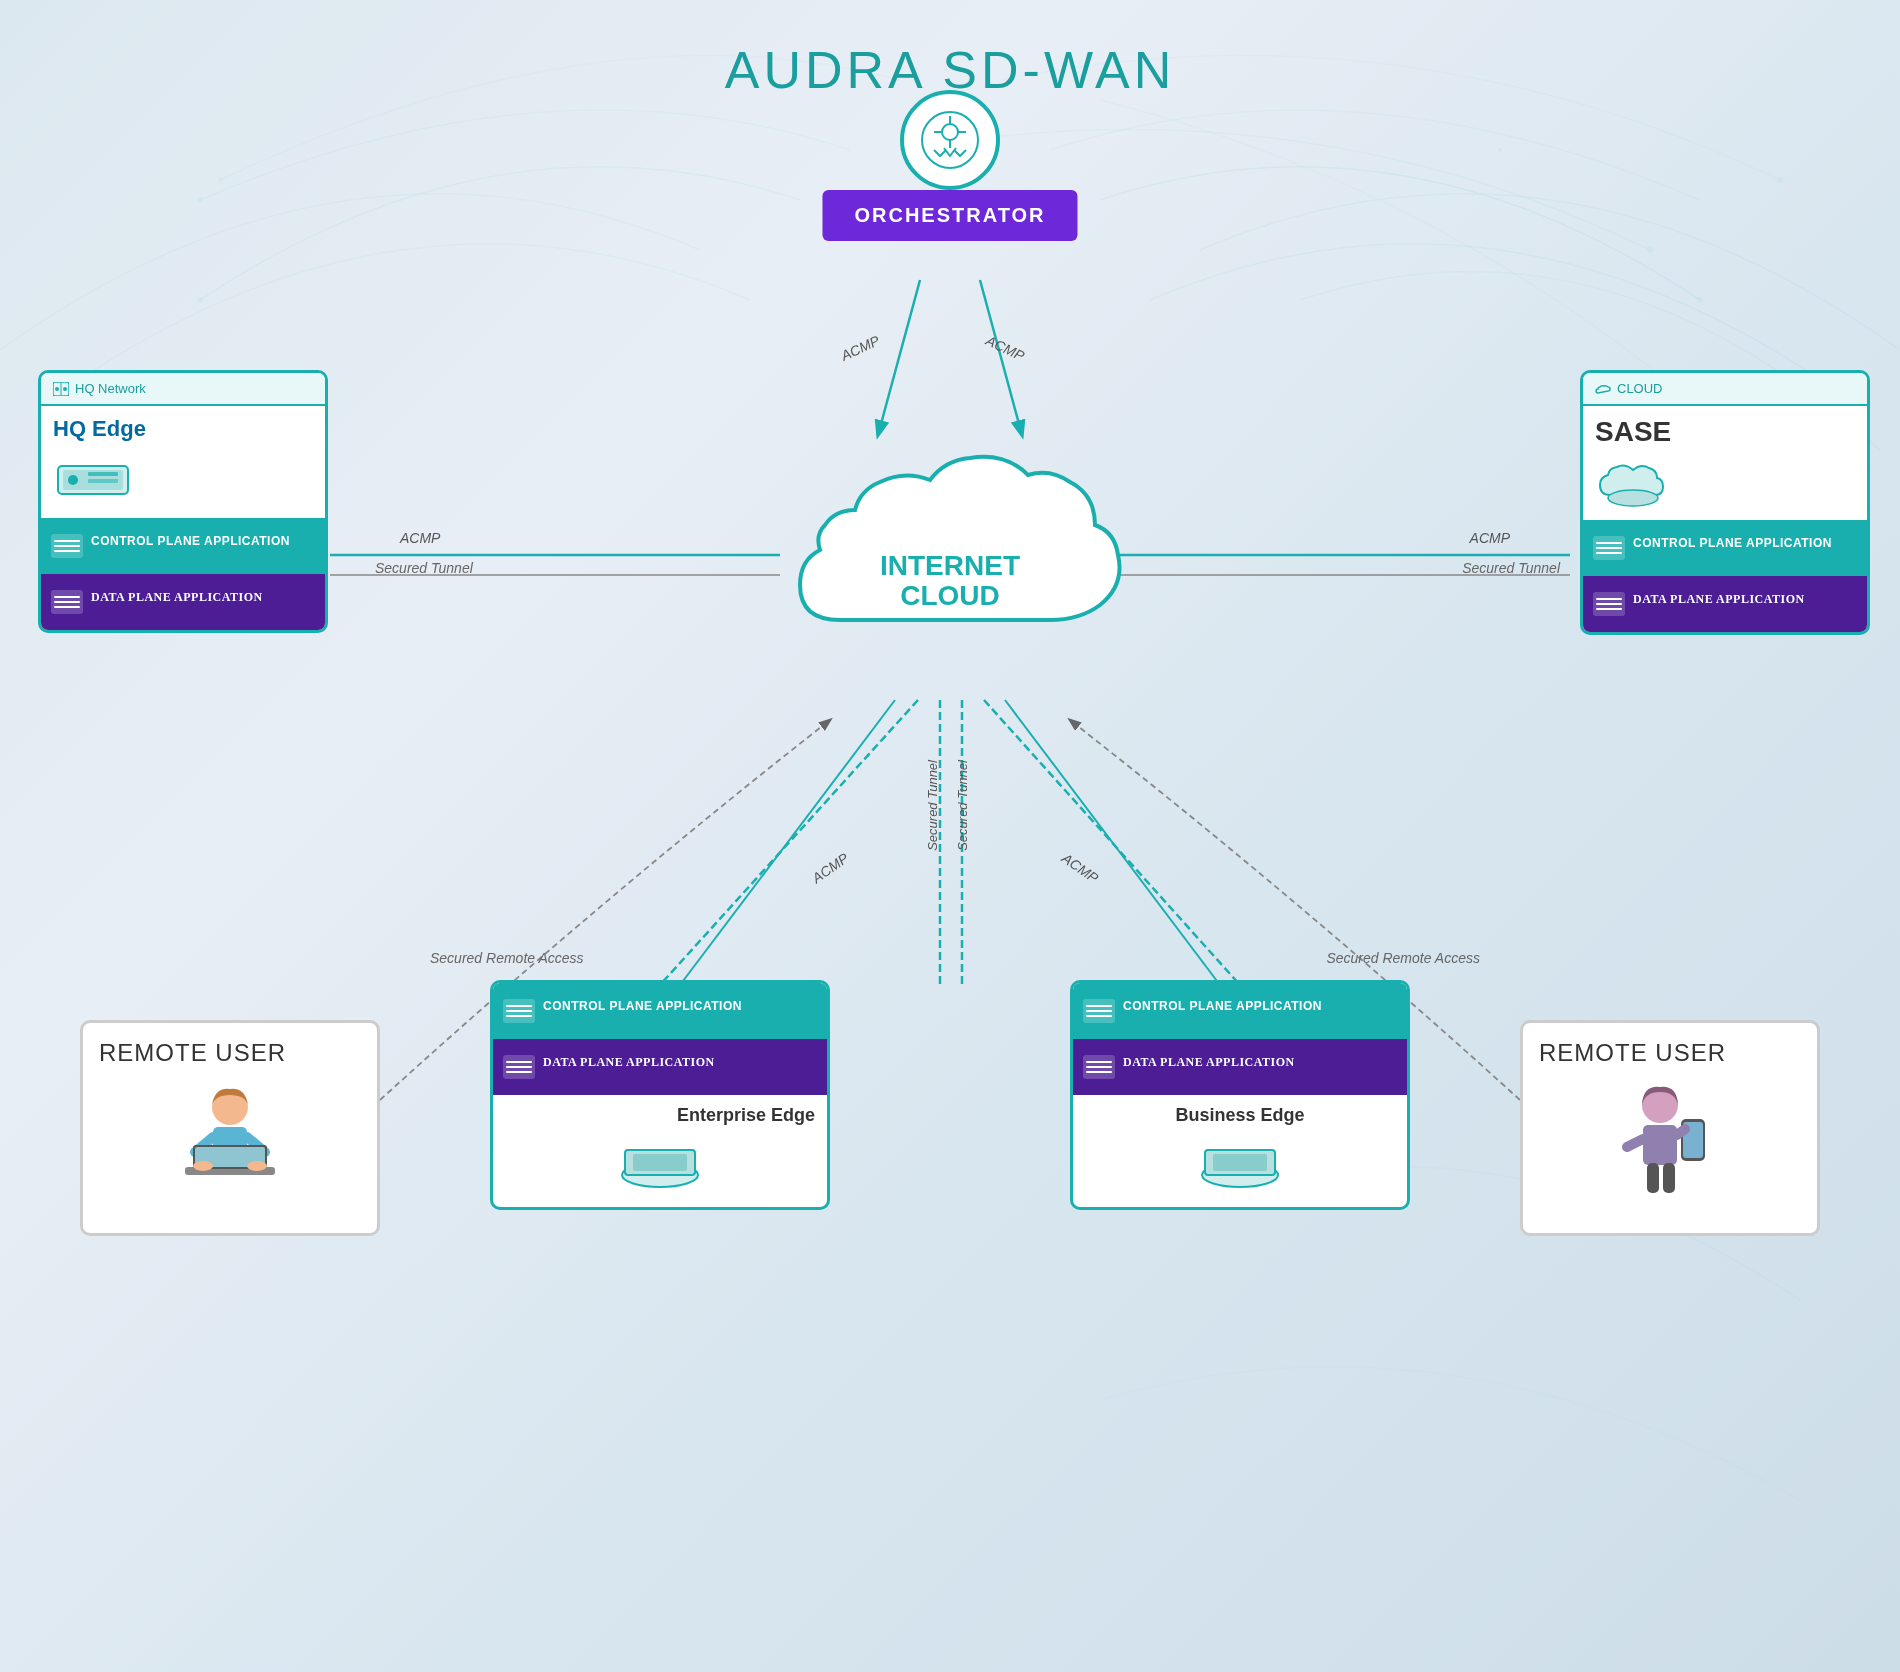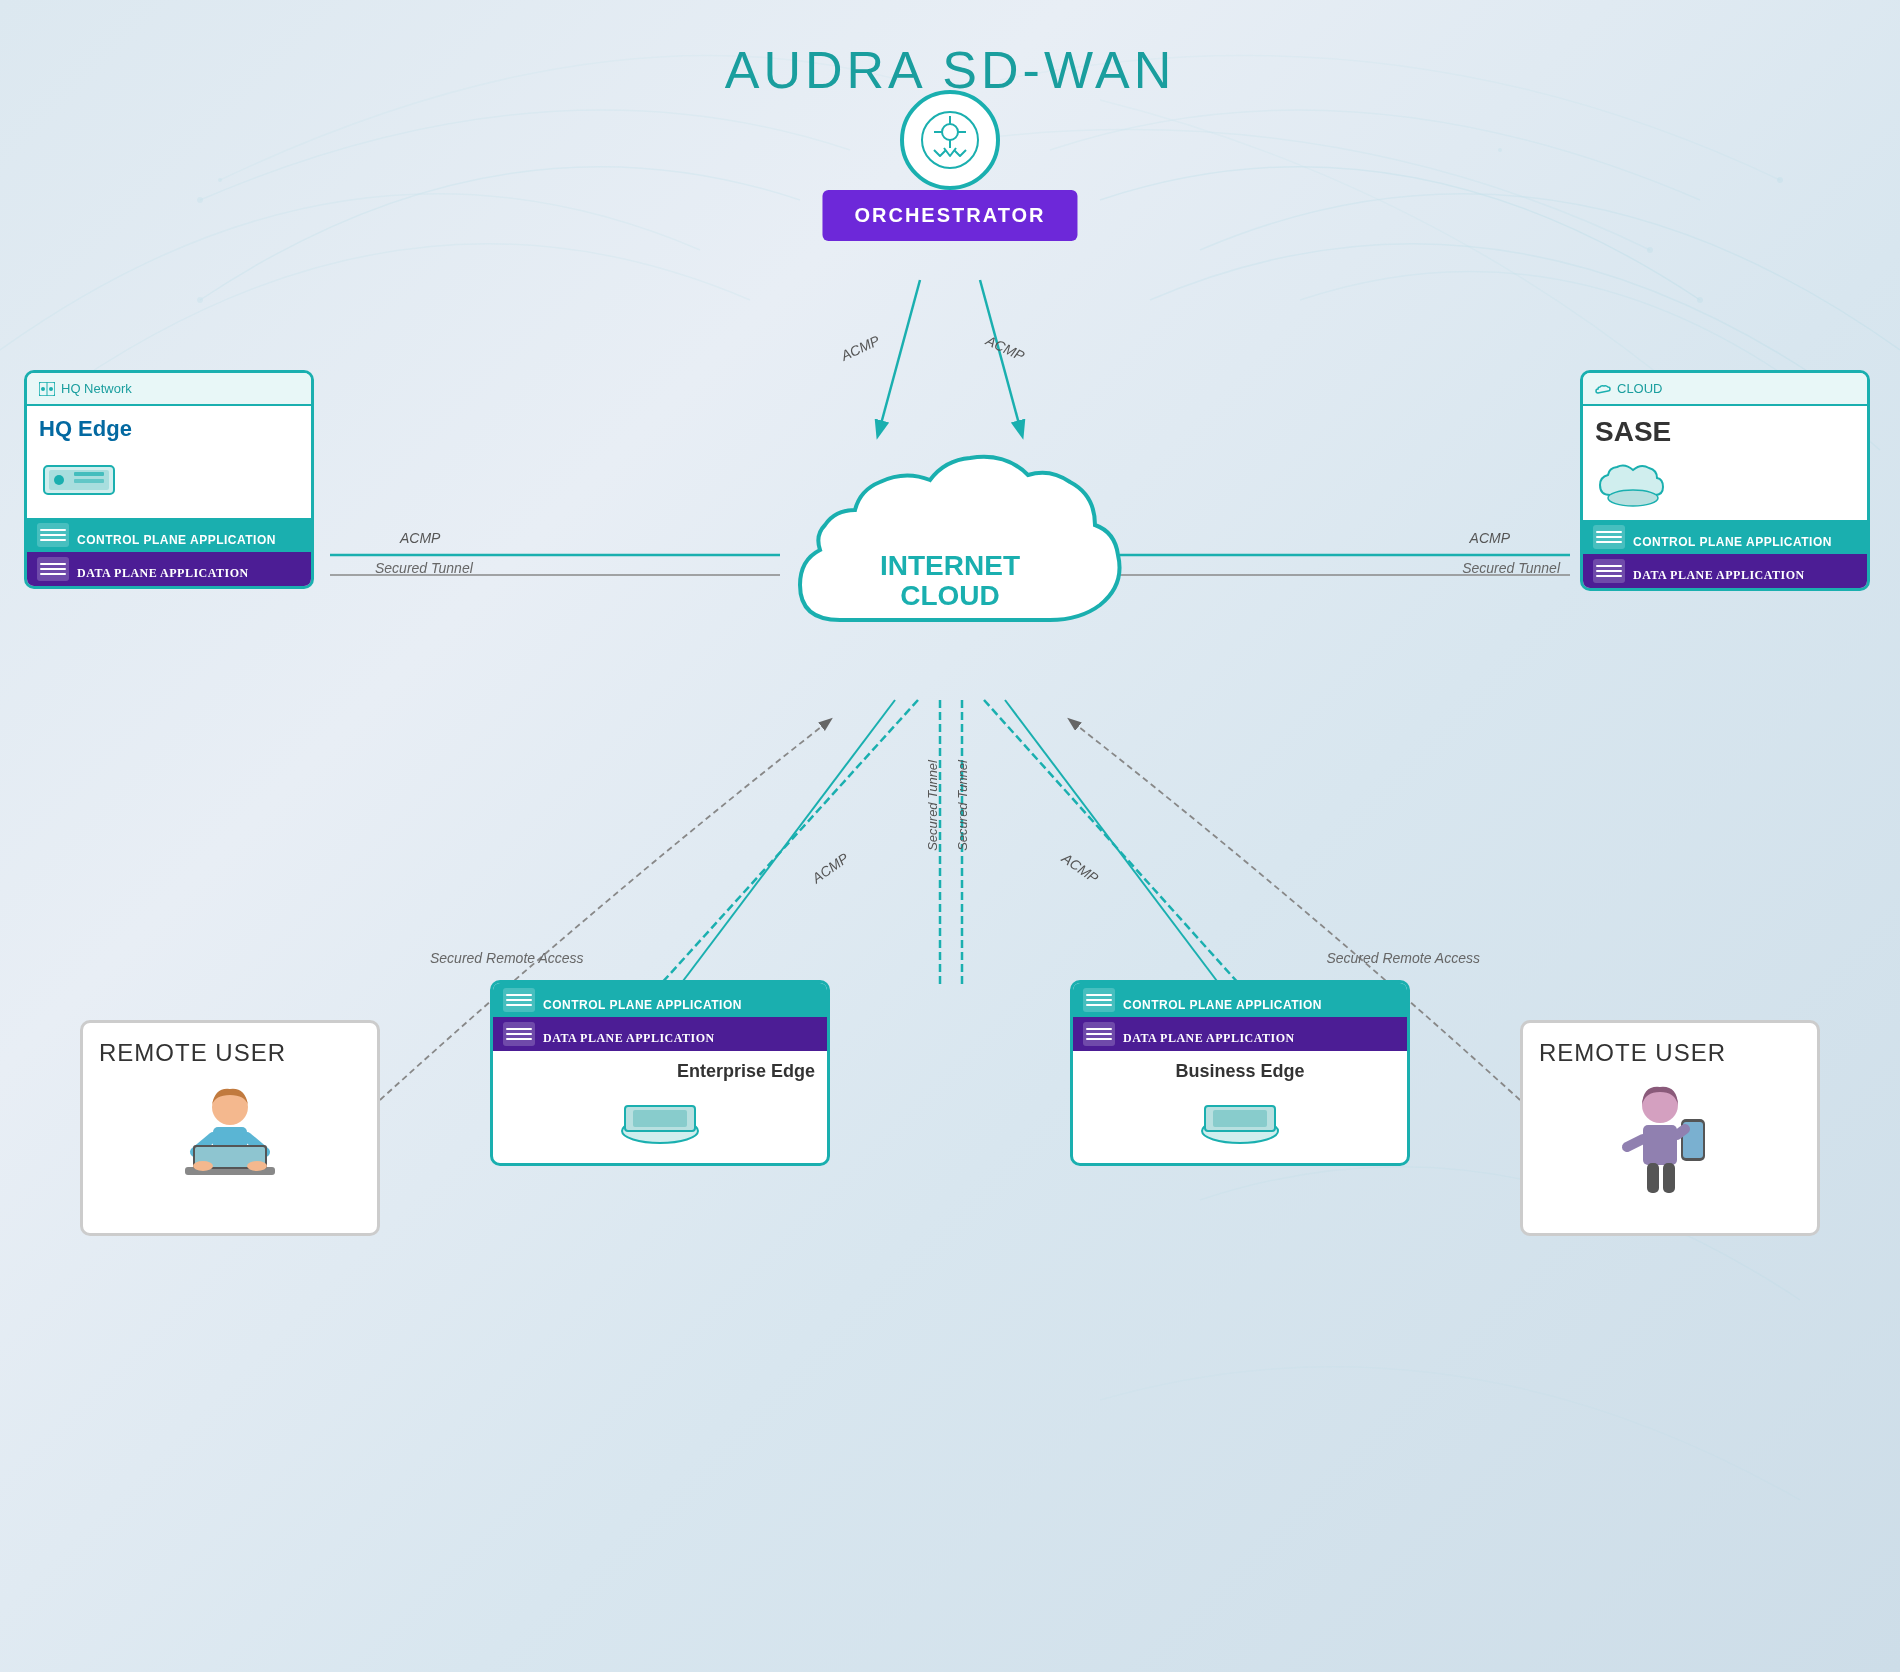--- a/index.html
+++ b/index.html
@@ -71,21 +71,21 @@
     .cloud-shape {
       position: relative;
       width: 380px;
       height: 260px;
     }
 
     
     .hq-box {
       position: absolute;
       top: 370px;
-      left: 24px;
+      left: 38px;
       width: 290px;
       border: 3px solid #1aafaf;
       border-radius: 10px;
       background: white;
       z-index: 20;
       overflow: hidden;
     }
 
     .hq-header {
       background: #e8f7f7;
@@ -108,23 +108,23 @@
     .hq-icon {
       padding: 6px 12px;
       text-align: left;
     }
 
     .plane-block {
       background: #1aafaf;
       color: white;
       font-size: 12px;
       font-weight: 700;
-      padding: 5px 10px;
+      padding: 16px 10px;
       display: flex;
-      align-items: flex-end;
+      align-items: flex-start;
       gap: 8px;
       letter-spacing: 0.5px;
     }
 
     .plane-block.data {
       background: #4c1d95;
       font-family: Liberation Serif, serif;
     }
 
     .plane-icon {

